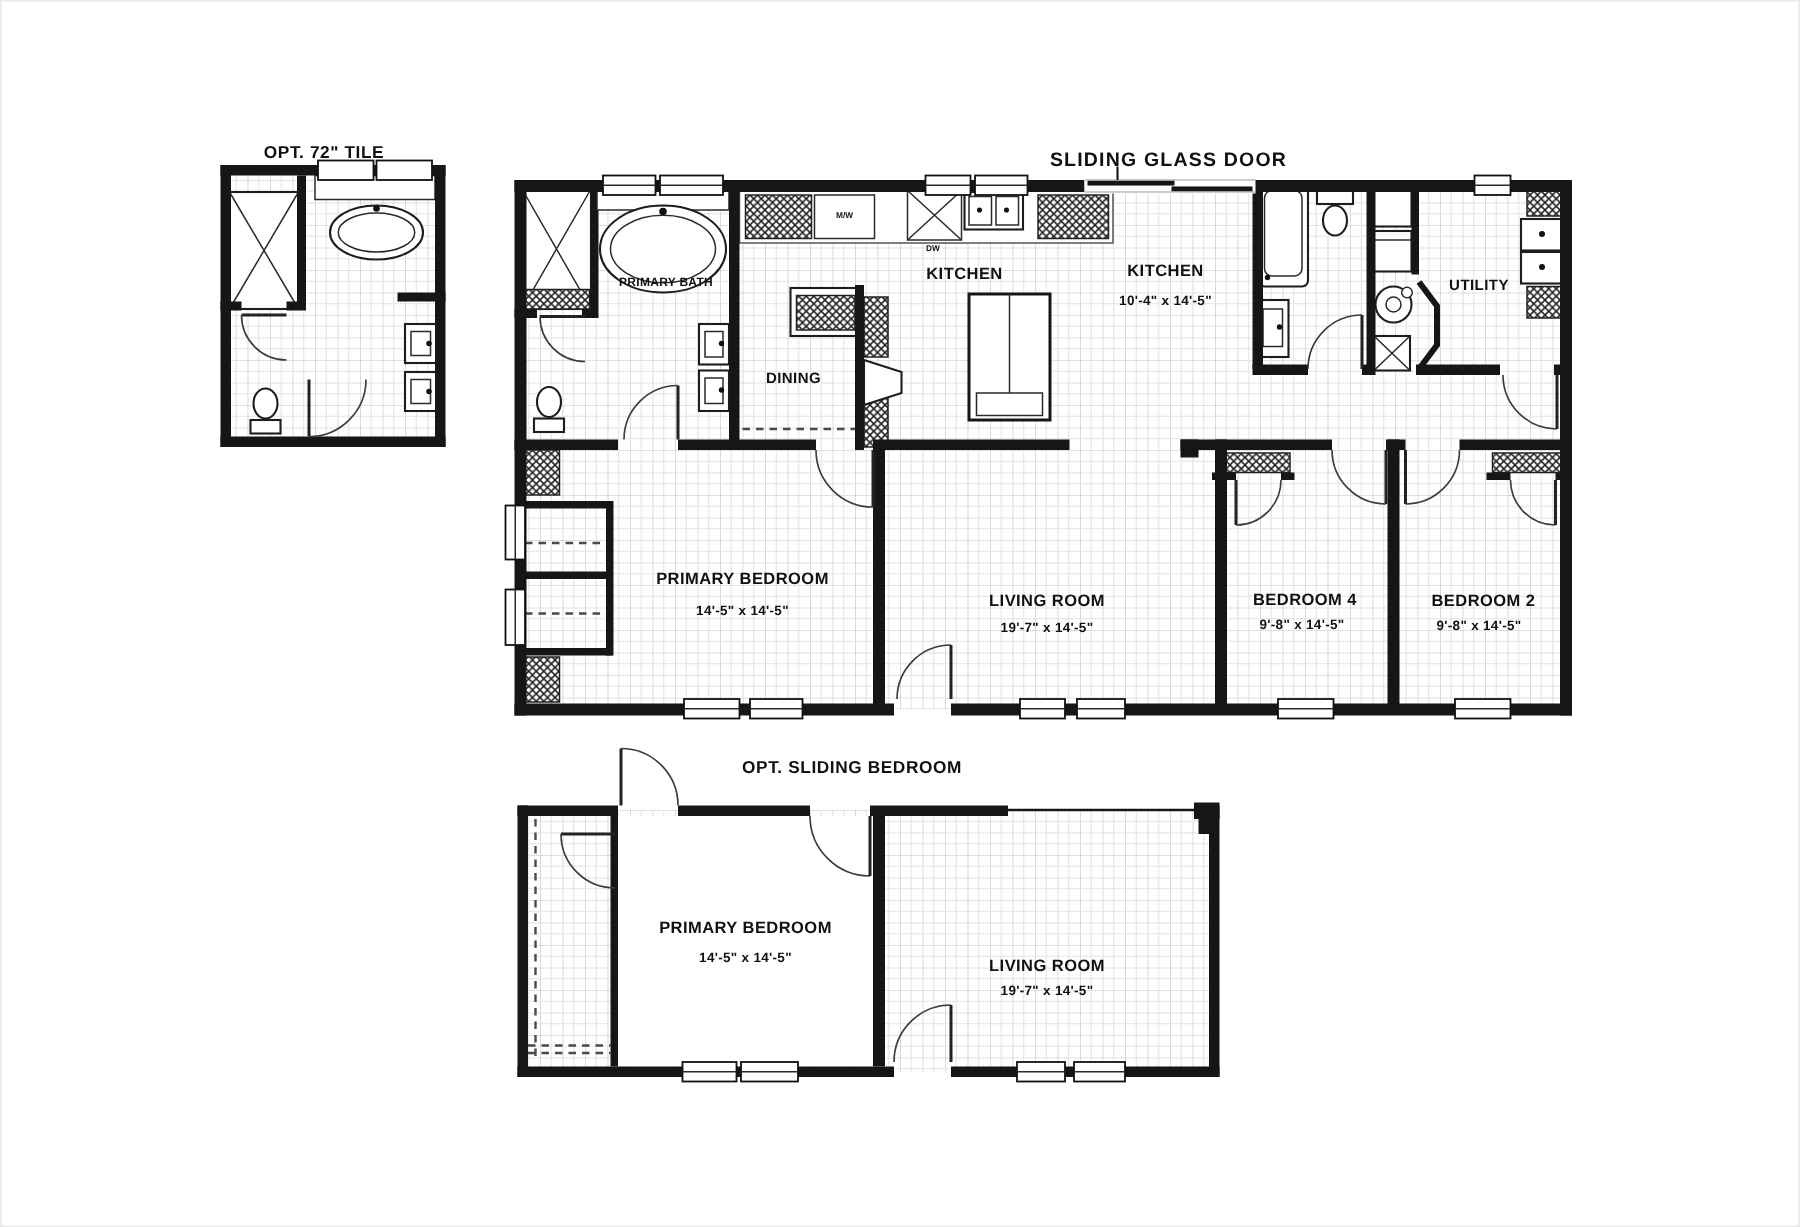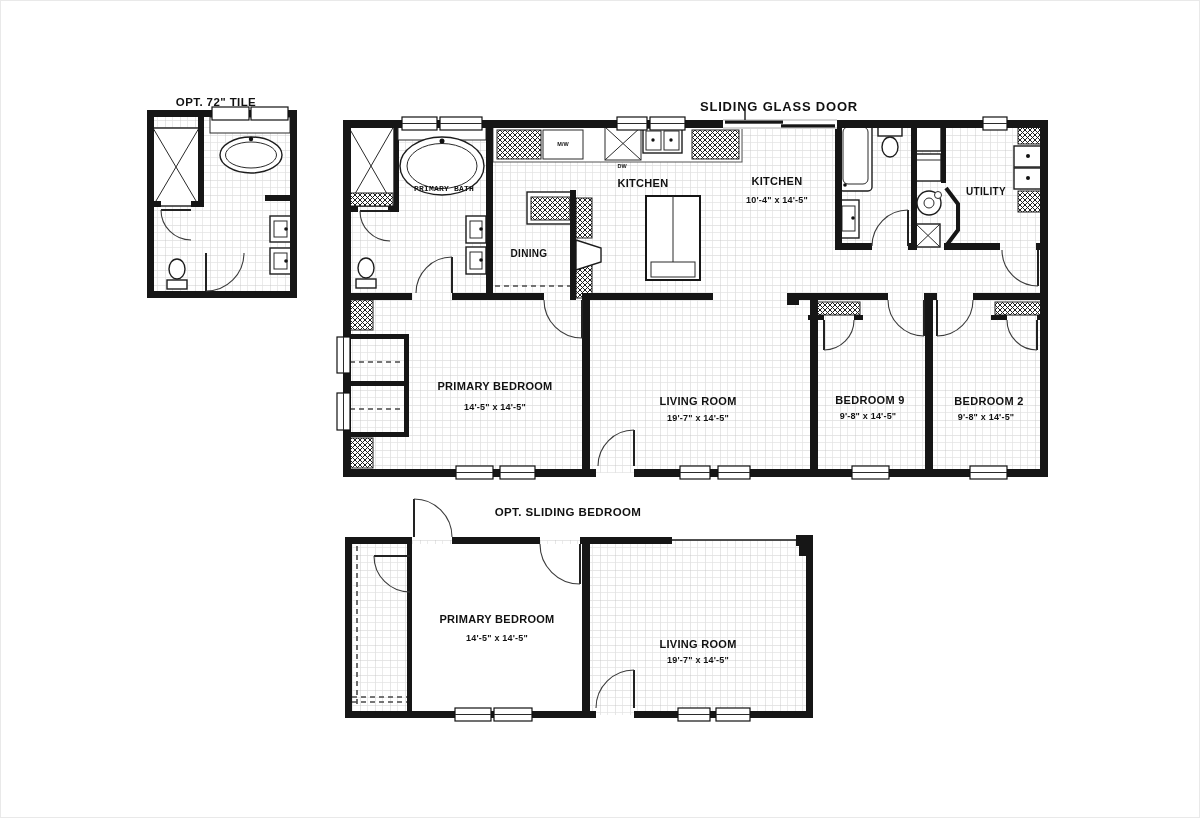--- a/index.html
+++ b/index.html
@@ -20,21 +20,21 @@
   .leaf{stroke:#222;stroke-width:2;}
   .win{fill:#ffffff;stroke:#111;stroke-width:1.2;}
   .rod{fill:none;stroke:#4a4a4a;stroke-width:1.6;stroke-dasharray:5 4;}
   .counter{fill:#ffffff;stroke:#555;stroke-width:1;}
   .lbl{
     position:absolute;transform:translate(-50%,-50%);
     font-weight:bold;color:var(--label);white-space:nowrap;letter-spacing:.3px;
   }
   .room{font-size:11px;}
   .dim{font-size:9px;letter-spacing:.2px;}
-  .small{font-size:8px;letter-spacing:.2px;font-family:Liberation Mono, monospace;}
+  .small{font-size:8px;letter-spacing:.2px;}
   .midroom{font-size:10px;letter-spacing:.3px;text-align:right;}
   .title{font-size:11.5px;letter-spacing:.4px;}
   .glass{font-size:13px;letter-spacing:.8px;}
   .tiny{font-size:5.5px;letter-spacing:0;}
 </style>
 </head>
 <body>
 
 <div class="canvas">
 
@@ -402,21 +402,21 @@
 <div class="lbl dim" style="left:777px;top:200px">10'-4" x 14'-5"</div>
 <div class="lbl midroom" style="left:986px;top:191px">UTILITY</div>
 
 <div class="lbl tiny" style="left:563px;top:144px">M/W</div>
 <div class="lbl tiny" style="left:622px;top:166px">DW</div>
 
 <div class="lbl room" style="left:495px;top:386px">PRIMARY BEDROOM</div>
 <div class="lbl dim" style="left:495px;top:407px">14'-5" x 14'-5"</div>
 <div class="lbl room" style="left:698px;top:401px">LIVING ROOM</div>
 <div class="lbl dim" style="left:698px;top:418px">19'-7" x 14'-5"</div>
-<div class="lbl room" style="left:870px;top:400px">BEDROOM 9</div>
+<div class="lbl room" style="left:870px;top:400px">BEDROOM 4</div>
 <div class="lbl dim" style="left:868px;top:416px">9'-8" x 14'-5"</div>
 <div class="lbl room" style="left:989px;top:401px">BEDROOM 2</div>
 <div class="lbl dim" style="left:986px;top:417px">9'-8" x 14'-5"</div>
 
 <div class="lbl title" style="left:568px;top:512px">OPT. SLIDING BEDROOM</div>
 <div class="lbl room" style="left:497px;top:619px">PRIMARY BEDROOM</div>
 <div class="lbl dim" style="left:497px;top:638px">14'-5" x 14'-5"</div>
 <div class="lbl room" style="left:698px;top:644px">LIVING ROOM</div>
 <div class="lbl dim" style="left:698px;top:660px">19'-7" x 14'-5"</div>
 

